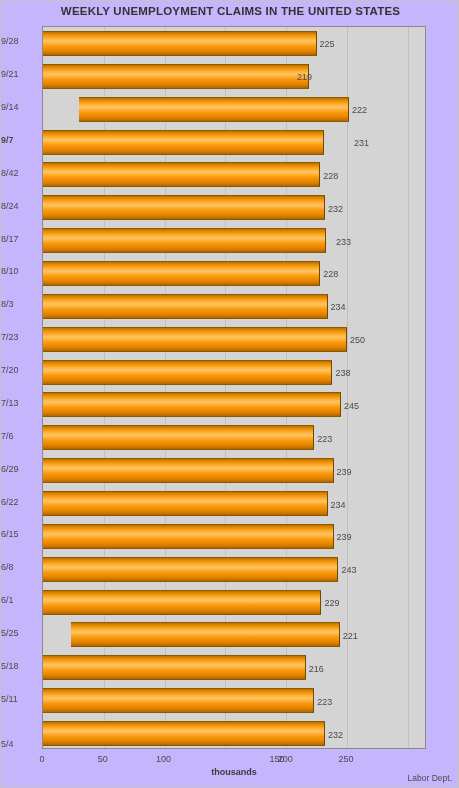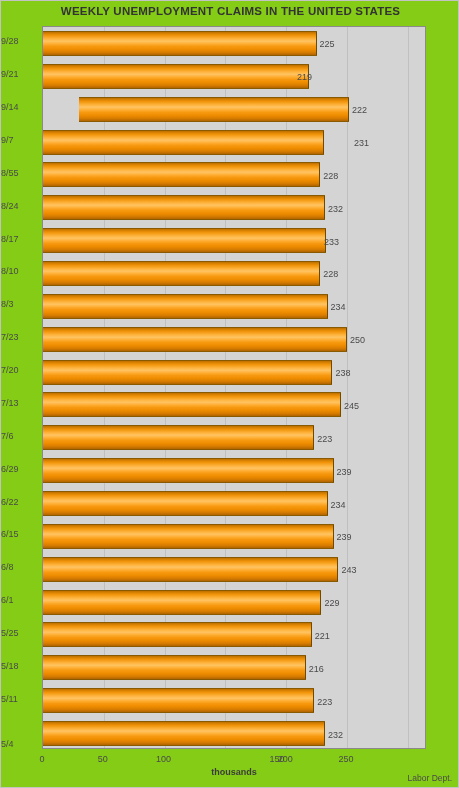--- a/index.html
+++ b/index.html
@@ -12,21 +12,21 @@
     height: 788px;
     background: #d4d4d4;
     font-family: "Liberation Sans", sans-serif;
     overflow: hidden;
   }
   #chart-root {
     position: relative;
     width: 459px;
     height: 788px;
     box-sizing: border-box;
-    background: #84cc16;
+    background: #c4b5fd;
     border: 1px solid #c3c3c3;
   }
   #chart-title {
     position: absolute;
     left: 0;
     top: 4px;
     width: 459px;
     text-align: center;
     font-size: 11.5px;
     font-weight: bold;
@@ -200,21 +200,21 @@
           <div class="row" style="top: 164.318px; height: 32.8636px;">
             <div class="bar" title="8/24: 232" style="width: 282.112px; top: 3.93182px;">
               <div class="bar-cap"></div>
             </div>
             <div class="value-label" style="left: 285.112px; top: 12.4318px;">232</div>
           </div>
           <div class="row" style="top: 197.182px; height: 32.8636px;">
             <div class="bar" title="8/17: 233" style="width: 283.328px; top: 3.93182px;">
               <div class="bar-cap"></div>
             </div>
-            <div class="value-label" style="left: 281px; top: 12.4318px;">233</div>
+            <div class="value-label" style="left: 293px; top: 12.4318px;">233</div>
           </div>
           <div class="row" style="top: 230.045px; height: 32.8636px;">
             <div class="bar" title="8/10: 228" style="width: 277.248px; top: 3.93182px;">
               <div class="bar-cap"></div>
             </div>
             <div class="value-label" style="left: 280.248px; top: 12.4318px;">228</div>
           </div>
           <div class="row" style="top: 262.909px; height: 32.8636px;">
             <div class="bar" title="8/3: 234" style="width: 284.544px; top: 3.93182px;">
               <div class="bar-cap"></div>
@@ -268,21 +268,21 @@
               <div class="bar-cap"></div>
             </div>
             <div class="value-label" style="left: 298.488px; top: 12.4318px;">243</div>
           </div>
           <div class="row" style="top: 558.682px; height: 32.8636px;">
             <div class="bar" title="6/1: 229" style="width: 278.464px; top: 3.93182px;">
               <div class="bar-cap"></div>
             </div>
             <div class="value-label" style="left: 281.464px; top: 12.4318px;">229</div>
           </div>
-          <div class="row" style="top: 591.545px; height: 32.8636px;">
+          <div class="row" style="top: 591.545px; height: 32.8636px; margin-left: 28px;">
             <div class="bar" title="5/25: 221" style="width: 268.736px; top: 3.93182px;">
               <div class="bar-cap"></div>
             </div>
             <div class="value-label" style="left: 271.736px; top: 12.4318px;">221</div>
           </div>
           <div class="row" style="top: 624.409px; height: 32.8636px;">
             <div class="bar" title="5/18: 216" style="width: 262.656px; top: 3.93182px;">
               <div class="bar-cap"></div>
             </div>
             <div class="value-label" style="left: 265.656px; top: 12.4318px;">216</div>
@@ -300,22 +300,22 @@
             <div class="value-label" style="left: 285.112px; top: 12.4318px;">232</div>
           </div>
         </div>
     </div>
   </div>
 
   <div id="cat-labels">
       <div class="cat-label-outer" style="top: 35.4318px;">9/28</div>
       <div class="cat-label-outer" style="top: 68.2955px;">9/21</div>
       <div class="cat-label-outer" style="top: 101.159px;">9/14</div>
-      <div class="cat-label-outer" style="top: 134.023px;">9/7</div>
-      <div class="cat-label-outer" style="top: 166.886px;">8/55</div>
+      <div class="cat-label-outer" style="top: 134.023px; font-weight: bold;">9/7</div>
+      <div class="cat-label-outer" style="top: 166.886px;">8/42</div>
       <div class="cat-label-outer" style="top: 199.75px;">8/24</div>
       <div class="cat-label-outer" style="top: 232.614px;">8/17</div>
       <div class="cat-label-outer" style="top: 265.477px;">8/10</div>
       <div class="cat-label-outer" style="top: 298.341px;">8/3</div>
       <div class="cat-label-outer" style="top: 331.205px;">7/23</div>
       <div class="cat-label-outer" style="top: 364.068px;">7/20</div>
       <div class="cat-label-outer" style="top: 396.932px;">7/13</div>
       <div class="cat-label-outer" style="top: 429.795px;">7/6</div>
       <div class="cat-label-outer" style="top: 462.659px;">6/29</div>
       <div class="cat-label-outer" style="top: 495.523px;">6/22</div>

